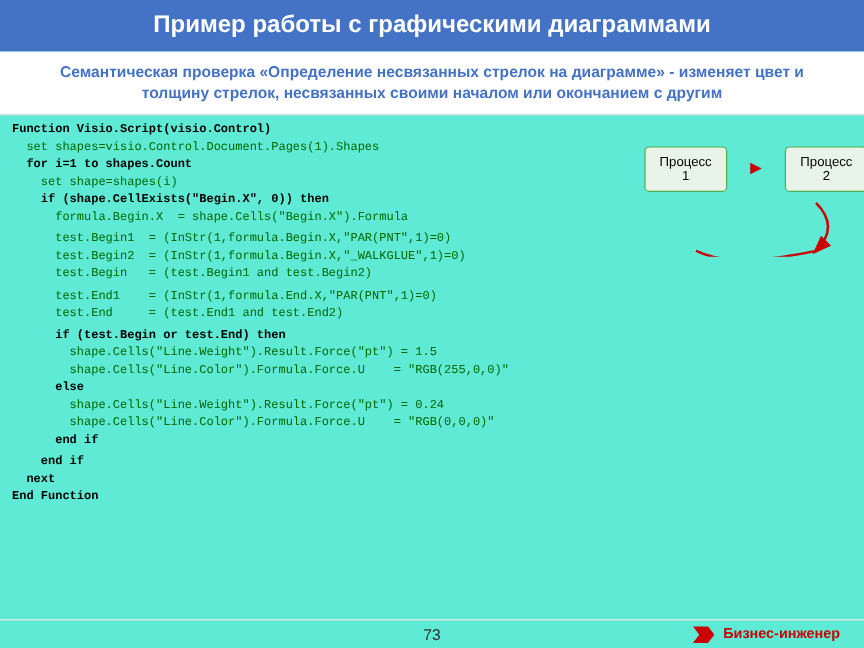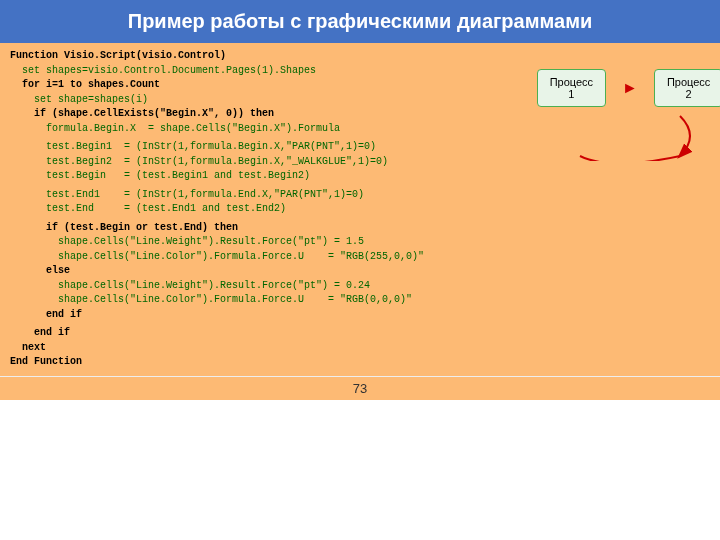--- a/index.html
+++ b/index.html
@@ -5,22 +5,22 @@
     * { margin: 0; padding: 0; box-sizing: border-box; }
     body {
       width: 720px;
       height: 540px;
       background: #fff;
       font-family: Arial, sans-serif;
       overflow: hidden;
     }
     .page {
       width: 720px;
-      height: 400px;
-      background: #fdba74;
+      height: 540px;
+      background: #5eead4;
       display: flex;
       flex-direction: column;
     }
     .header {
       background: #4472c4;
       color: #fff;
       text-align: center;
       padding: 10px 20px;
       font-size: 20px;
       font-weight: bold;
@@ -106,20 +106,23 @@
       color: #cc0000;
     }
   </style>
 </head>
 <body>
 
 <div class="page">
   <div class="header">
     <span>Пример работы с графическими диаграммами</span>
   </div>
+  <div class="subtitle">
+    <span>Семантическая проверка «Определение несвязанных стрелок на диаграмме» - изменяет цвет и толщину стрелок, несвязанных своими началом или окончанием с другим</span>
+  </div>
   <div class="content">
     <div class="code-section" id="code-block">
         <div style="white-space: pre; font-family: &quot;Courier New&quot;, monospace; font-size: 10px; line-height: 1.45; font-weight: bold; color: rgb(0, 0, 0);">Function Visio.Script(visio.Control)</div>
         <div style="white-space: pre; font-family: &quot;Courier New&quot;, monospace; font-size: 10px; line-height: 1.45; color: rgb(0, 102, 0);">  set shapes=visio.Control.Document.Pages(1).Shapes</div>
         <div style="white-space: pre; font-family: &quot;Courier New&quot;, monospace; font-size: 10px; line-height: 1.45; font-weight: bold; color: rgb(0, 0, 0);">  for i=1 to shapes.Count</div>
         <div style="white-space: pre; font-family: &quot;Courier New&quot;, monospace; font-size: 10px; line-height: 1.45; color: rgb(0, 102, 0);">    set shape=shapes(i)</div>
         <div style="white-space: pre; font-family: &quot;Courier New&quot;, monospace; font-size: 10px; line-height: 1.45; font-weight: bold; color: rgb(0, 0, 0);">    if (shape.CellExists("Begin.X", 0)) then</div>
         <div style="white-space: pre; font-family: &quot;Courier New&quot;, monospace; font-size: 10px; line-height: 1.45; color: rgb(0, 102, 0);">      formula.Begin.X  = shape.Cells("Begin.X").Formula</div>
         <div style="height: 4px;"></div>
         <div style="white-space: pre; font-family: &quot;Courier New&quot;, monospace; font-size: 10px; line-height: 1.45; color: rgb(0, 102, 0);">      test.Begin1  = (InStr(1,formula.Begin.X,"PAR(PNT",1)=0)</div>
@@ -157,14 +160,18 @@
           <marker id="arr" markerWidth="8" markerHeight="8" refX="6" refY="3" orient="auto">
             <path d="M0,0 L0,6 L8,3 z" fill="#cc0000"></path>
           </marker>
         </defs>
         <path d="M 120 45 Q 50 60 20 45" stroke="#cc0000" stroke-width="2" fill="none"></path>
       </svg>
     </div>
   </div>
   <div class="footer">
     <span class="page-num">73</span>
+    <div class="brand">
+      <span class="brand-icon"></span>
+      <span>Бизнес-инженер</span>
+    </div>
   </div>
 </div>
 
 </body></html>

